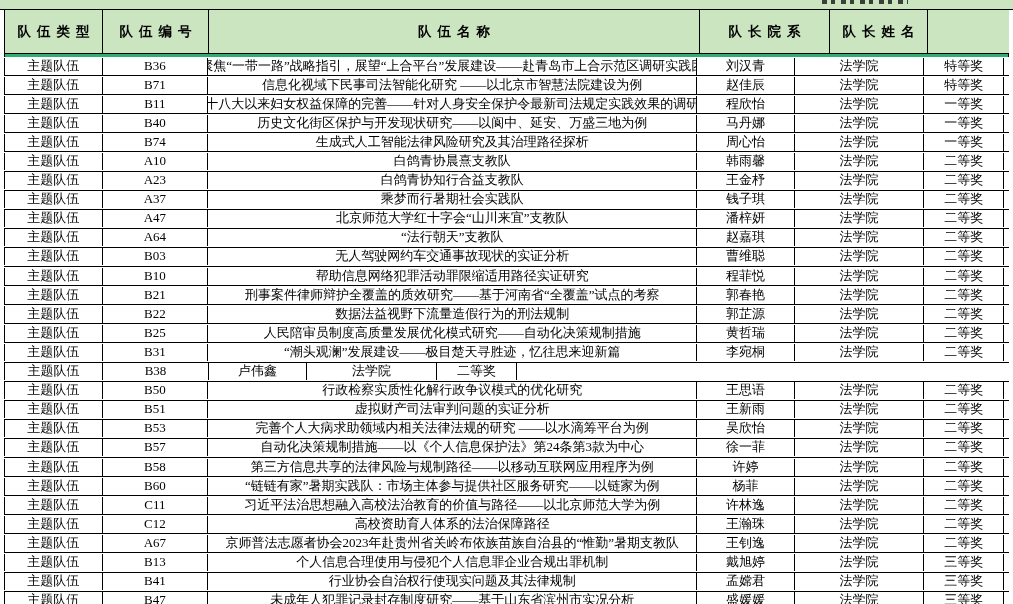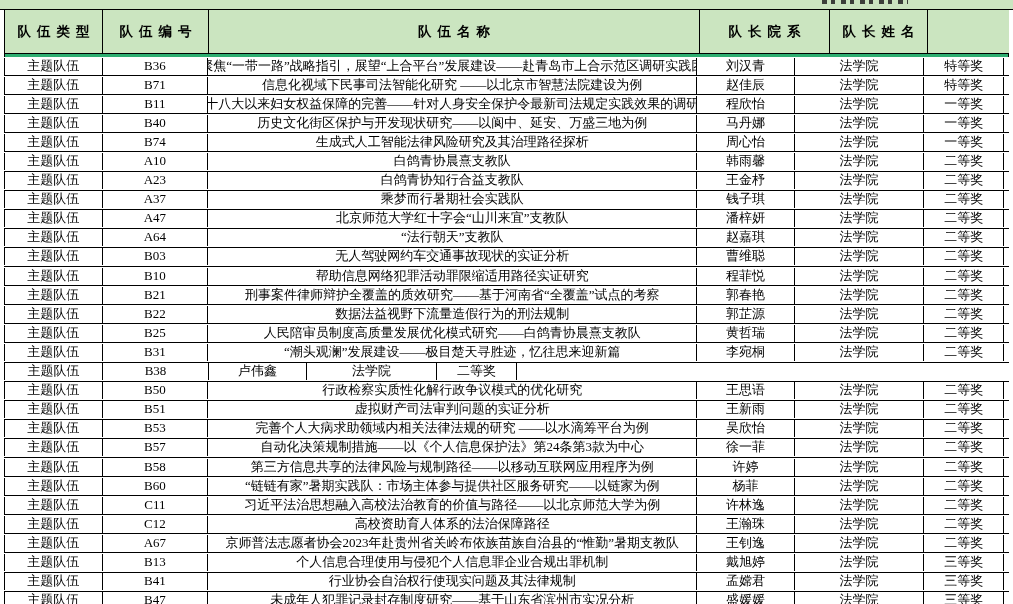--- a/index.html
+++ b/index.html
@@ -191,21 +191,21 @@
           <div class="cell c1">B22</div>
           <div class="cell c2">数据法益视野下流量造假行为的刑法规制</div>
           <div class="cell c3">郭芷源</div>
           <div class="cell c4">法学院</div>
           <div class="cell c5">二等奖</div>
           <div class="cell c6"></div>
         </div>
         <div class="trow data-row">
           <div class="cell c0">主题队伍</div>
           <div class="cell c1">B25</div>
-          <div class="cell c2">人民陪审员制度高质量发展优化模式研究——白鸽青协晨熹支教队</div>
+          <div class="cell c2">人民陪审员制度高质量发展优化模式研究——自动化决策规制措施</div>
           <div class="cell c3">黄哲瑞</div>
           <div class="cell c4">法学院</div>
           <div class="cell c5">二等奖</div>
           <div class="cell c6"></div>
         </div>
         <div class="trow data-row">
           <div class="cell c0">主题队伍</div>
           <div class="cell c1">B31</div>
           <div class="cell c2">“潮头观澜”发展建设——极目楚天寻胜迹，忆往思来迎新篇</div>
           <div class="cell c3">李宛桐</div>

